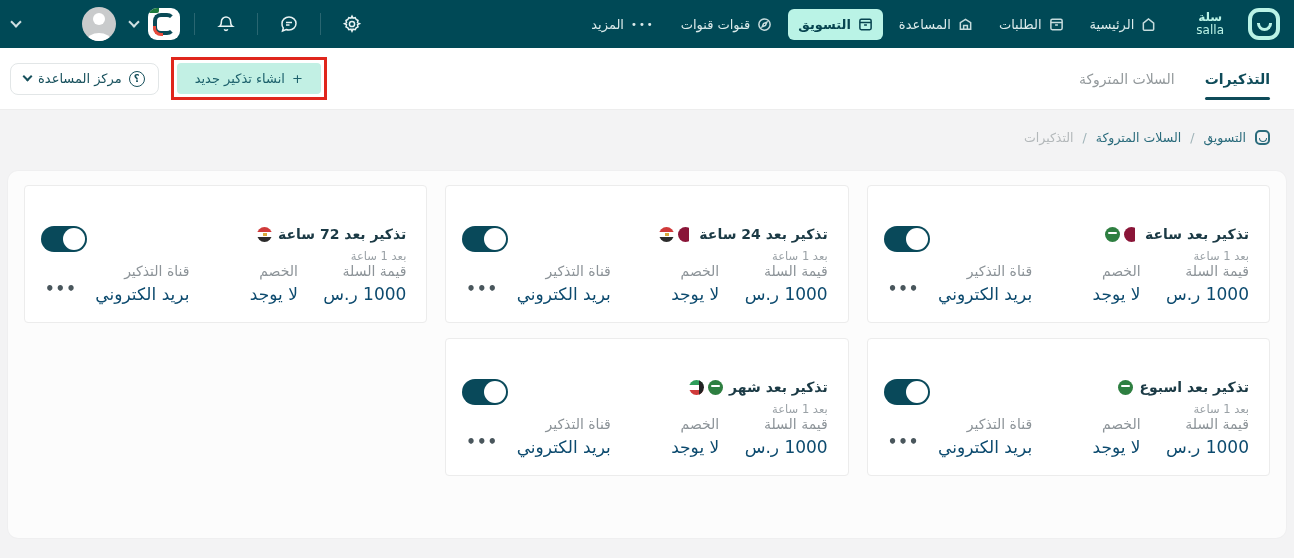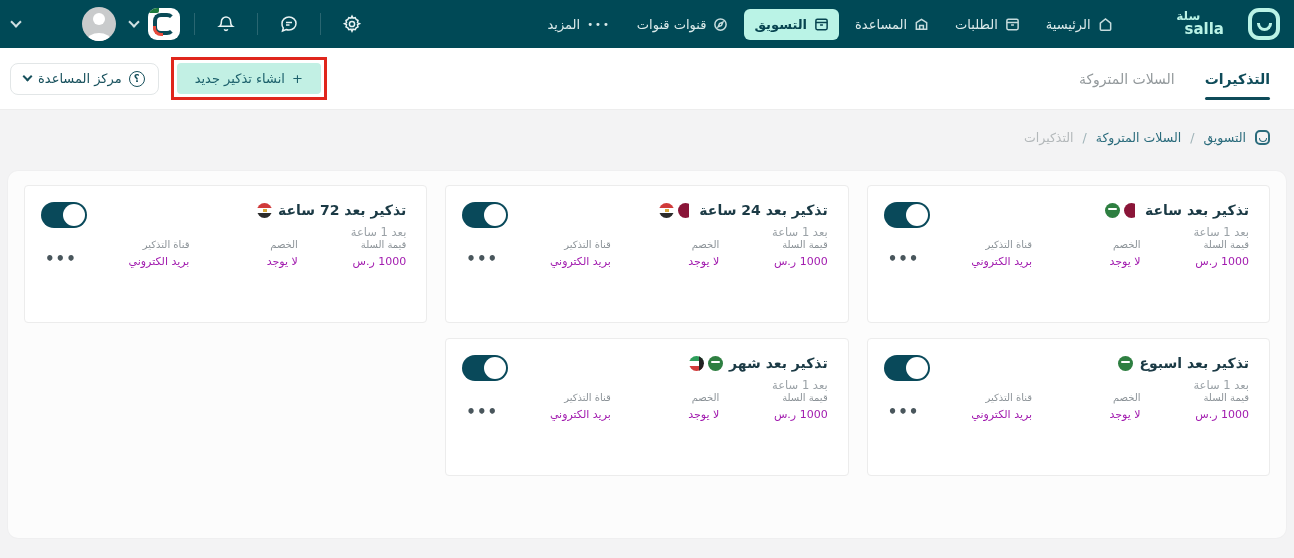--- a/index.html
+++ b/index.html
@@ -15,21 +15,21 @@
   .topbar {
     height:48px; background:#004956;
     display:flex; align-items:center;
     padding:0 14px 0 12px; gap:4px;
   }
   .brand { display:flex; align-items:center; gap:24px; margin-left:26px; cursor:pointer; }
   .logo-bag { width:32px; height:32px; border:4px solid #baf3e6; border-radius:11px; position:relative; }
   .logo-smile { position:absolute; bottom:5px; right:4px; width:15px; height:8px;
     border:3px solid #baf3e6; border-top:none; border-radius:0 0 10px 10px; }
   .brand-text { color:#baf3e6; font-size:12px; line-height:1.05; text-align:center; font-weight:700; }
-  .brand-text .en { font-size:15px; font-weight:700; display:block;margin-left:32px; }
+  .brand-text .en { font-size:12px; font-weight:400; display:block; }
 
   .nav { display:flex; align-items:center; gap:6px; }
   .nav-item {
     display:flex; align-items:center; gap:7px;
     color:#dcebeb; font-size:13px; padding:8px 10px; border-radius:6px; cursor:pointer;
     white-space:nowrap;
   }
   .nav-item svg { stroke:#c6dcdd; }
   .nav-item.active { background:#baf3e6; color:#074450; font-weight:700; }
   .nav-item.active svg { stroke:#074450; }
@@ -98,21 +98,21 @@
   .panel-header { padding:17px 22px; border-bottom:1px solid #f0f0f0; }
   .panel-title { font-size:14px; color:#6f757a; }
 
   .cards-grid {
     display:grid; grid-template-columns:repeat(3, 1fr); gap:15px 18px;
     padding:14px 16px;
   }
   .card {
     background:#fff; border:1px solid #ececec; border-radius:4px;
     padding:16px 20px 18px 16px; height:138px;
-    display:flex; flex-direction:column; justify-content:flex-start;
+    display:flex; flex-direction:column; justify-content:flex-end;
   }
   .card-top { display:flex; justify-content:space-between; align-items:flex-start; }
   .card-title-row { display:flex; align-items:center; gap:6px; }
   .card-title { font-size:14px; font-weight:700; color:#1b3a45; }
   .card-flags { display:flex; align-items:center; gap:4px; }
   .flag { width:15px; height:15px; border-radius:50%; display:inline-block; position:relative; overflow:hidden; flex:none; }
   .flag-saudi { background:#2e7f41; }
   .flag-saudi::after { content:""; position:absolute; top:5px; left:3px; width:9px; height:2px; background:#fff; border-radius:1px; }
   .flag-qatar { background:linear-gradient(to left, #ffffff 24%, #8a1538 24%); }
   .flag-egypt { background:linear-gradient(#d03a3a 34%, #ffffff 34% 66%, #2b2b2b 66%); }
@@ -120,22 +120,22 @@
   .flag-kuwait { background:linear-gradient(#2e9e5b 34%, #ffffff 34% 66%, #d03b3b 66%); }
   .flag-kuwait::after { content:""; position:absolute; top:0; right:0; width:34%; height:100%; background:#222; border-radius:0 50% 50% 0 / 0 50% 50% 0; }
 
   .card-subtitle { font-size:11.5px; color:#9aa1a6; margin-top:7px; }
 
   .toggle { width:46px; height:26px; border-radius:13px; background:#09495a; position:relative; cursor:pointer; flex:none; }
   .toggle .knob { position:absolute; top:2px; right:2px; width:22px; height:22px; border-radius:50%; background:#fff; }
 
   .card-bottom { display:flex; align-items:center; }
   .field { flex:1.15; min-width:0; }
-  .field-label { font-size:10px; color:#8c9398; margin-bottom:5px; }
-  .field-value { font-size:11px; color:#a21caf; }
+  .field-label { font-size:14px; color:#8c9398; margin-bottom:5px; }
+  .field-value { font-size:17px; color:#0c4a6e; }
   .more-btn { flex:0 0 40px; background:none; border:none; cursor:pointer; color:#49565c;
     font-size:15px; font-weight:700; letter-spacing:1px; text-align:left; padding:10px 0 0 4px; font-family:inherit; }
 </style>
 </head>
 <body>
 
 <header class="topbar">
   <div class="brand">
     <div class="logo-bag">
         <div class="logo-smile"></div>

